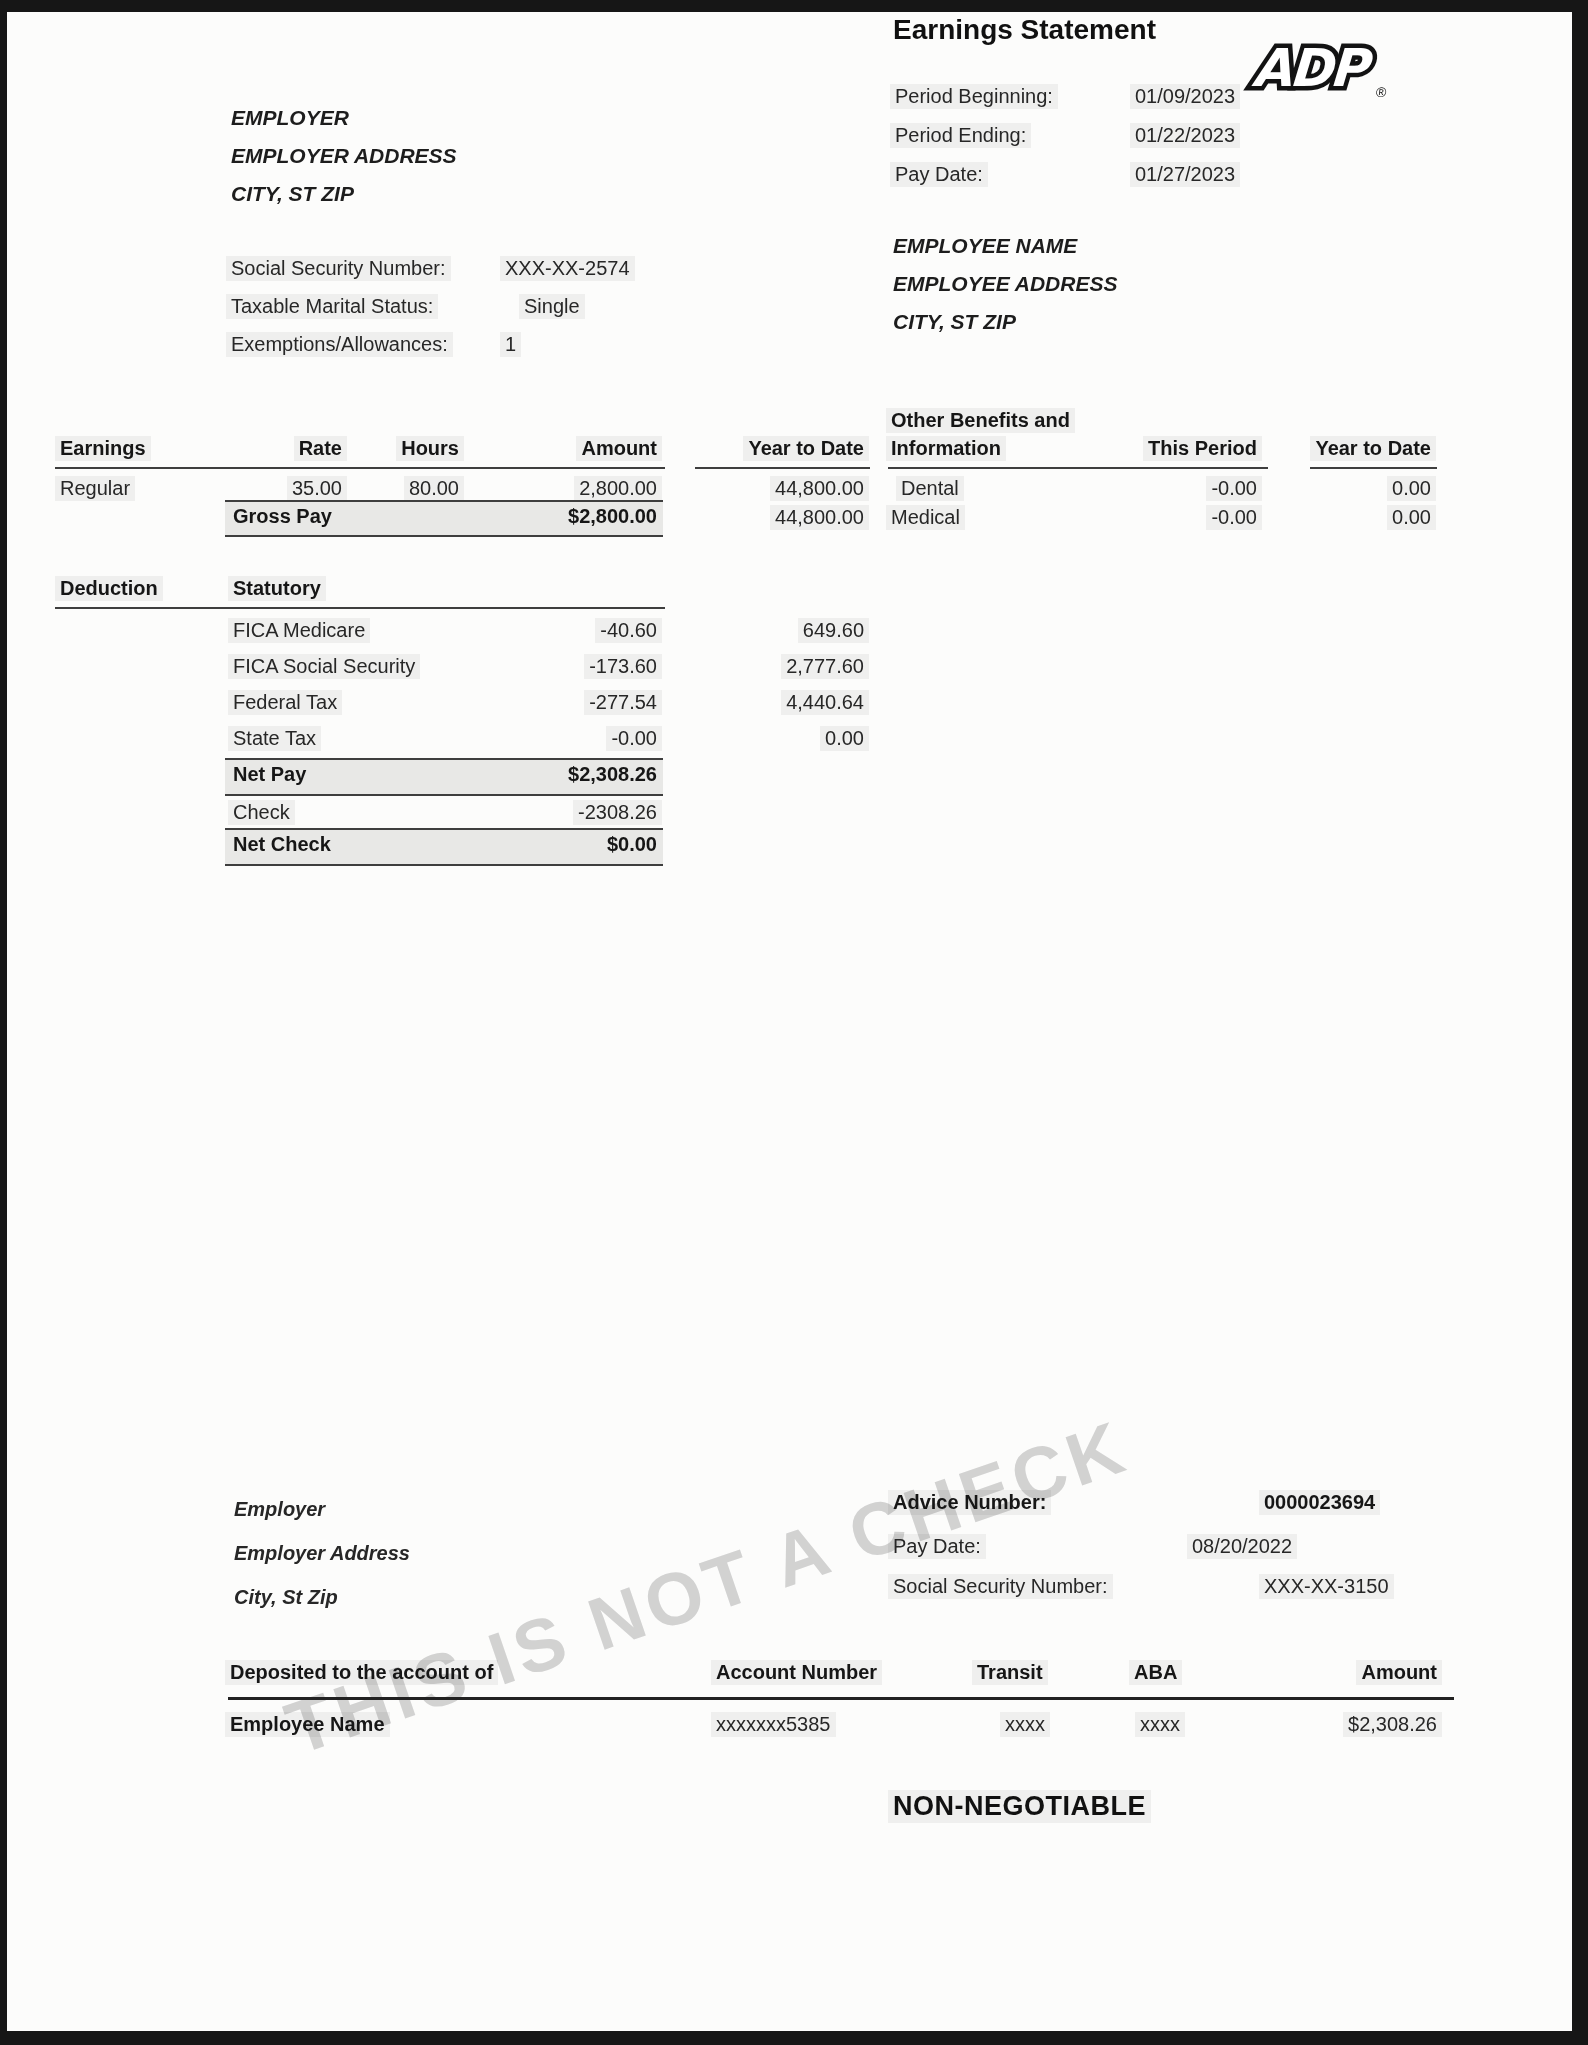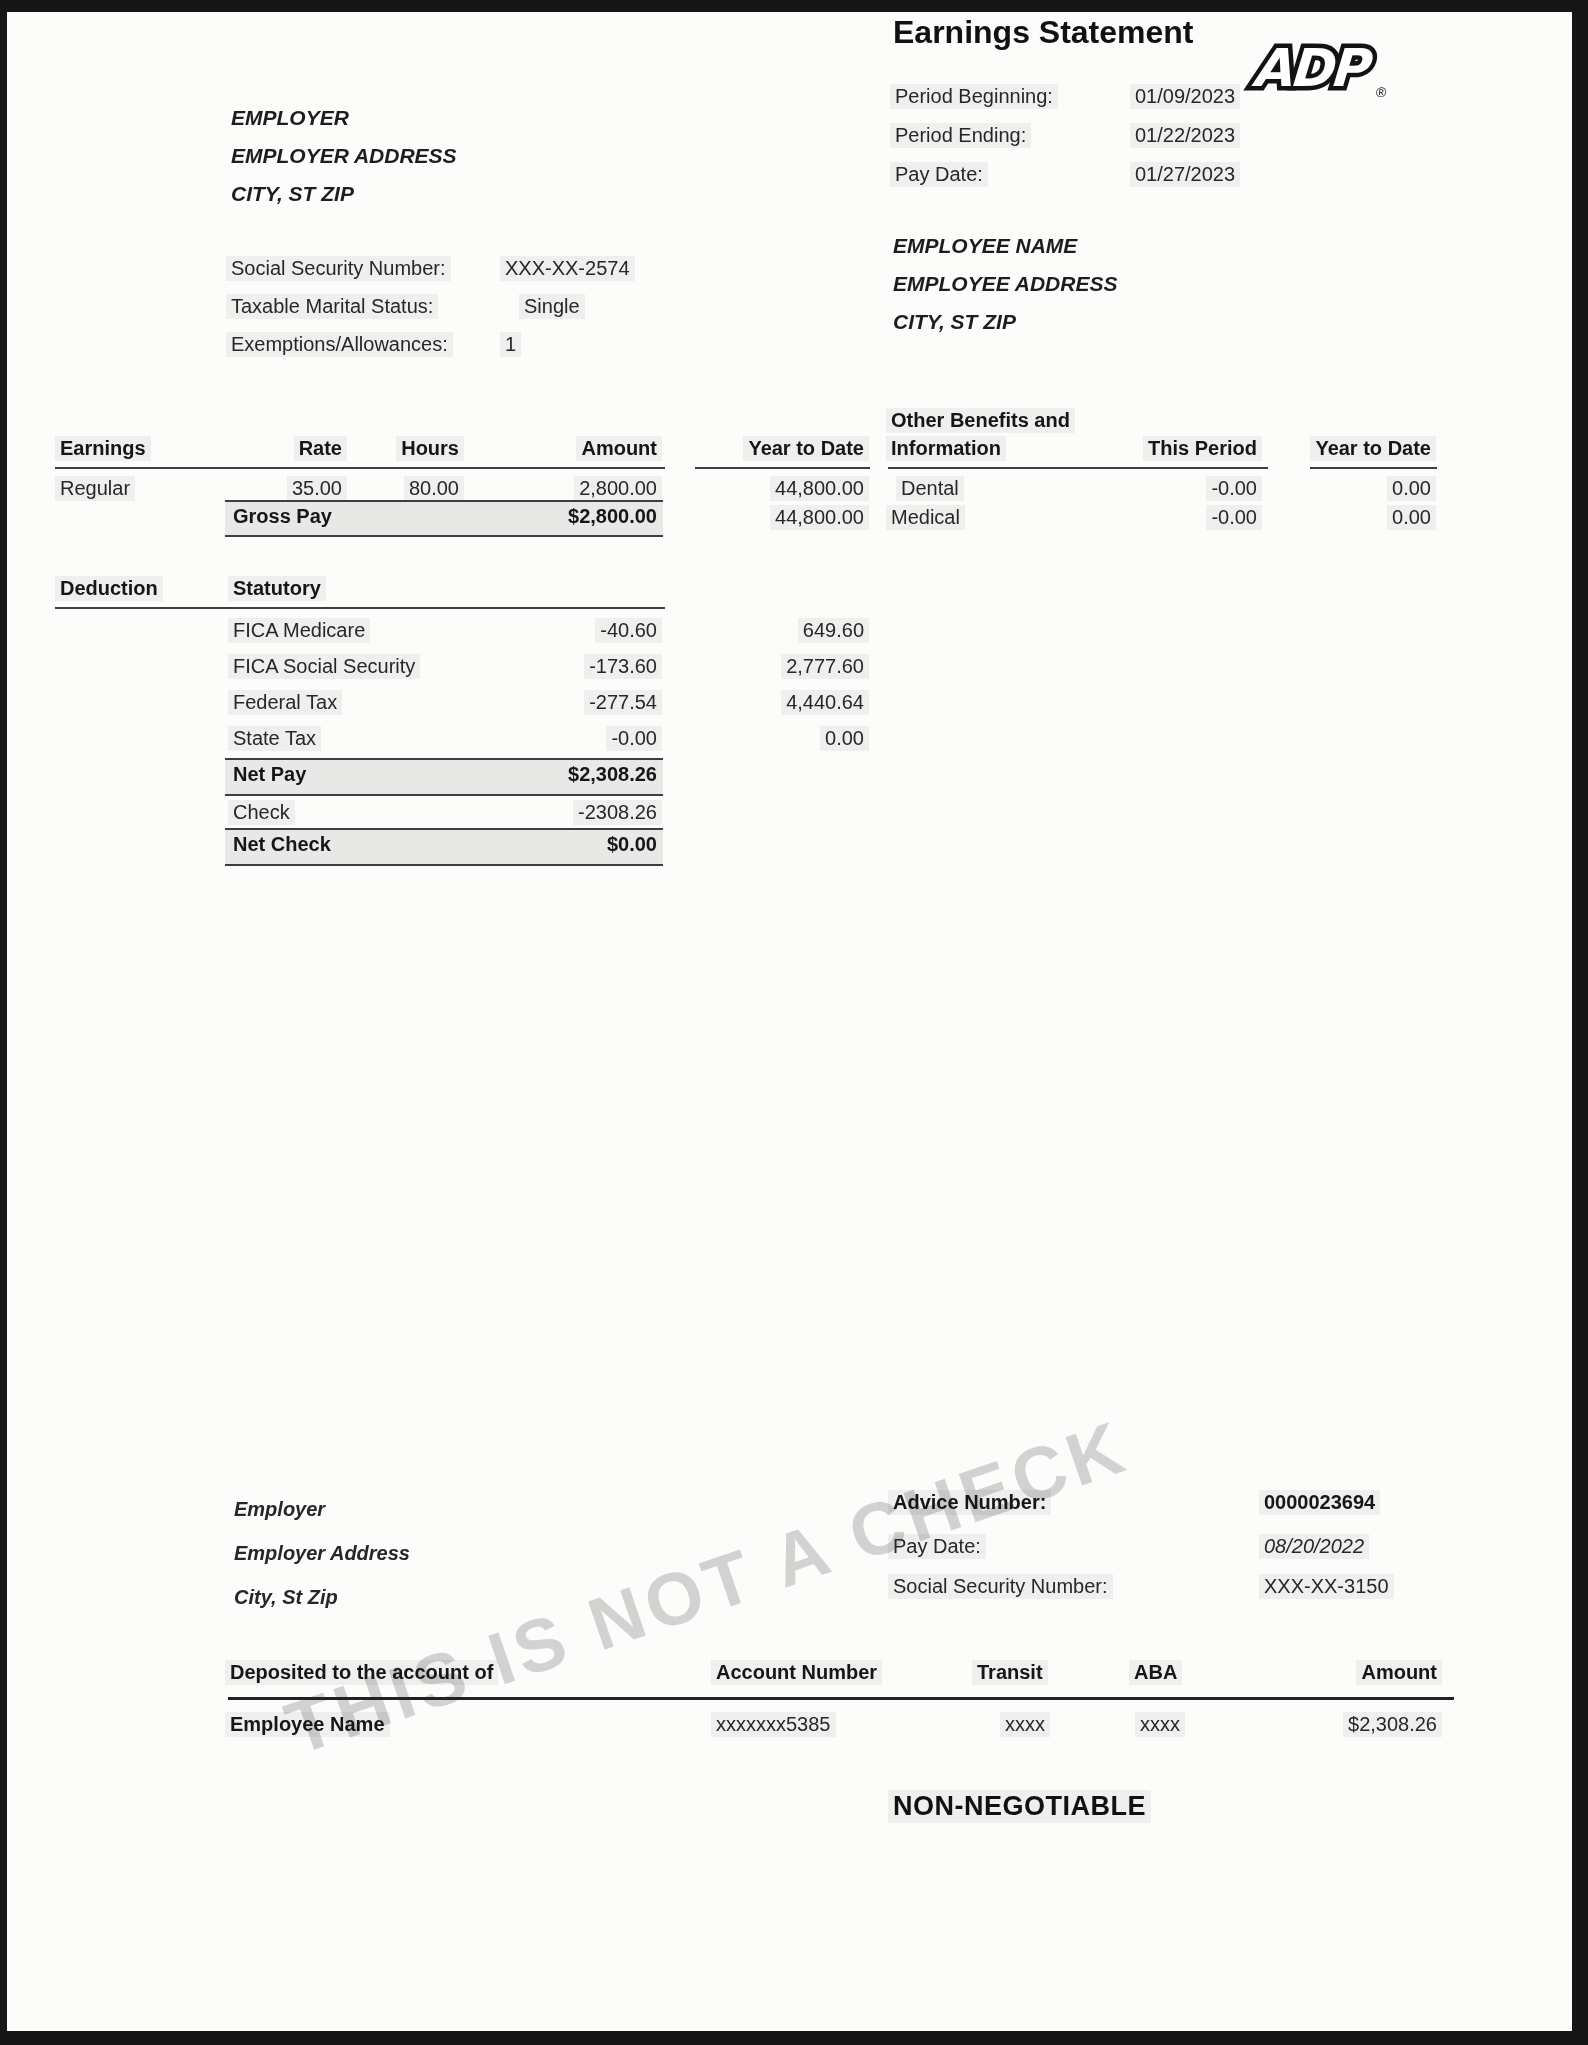--- a/index.html
+++ b/index.html
@@ -10,21 +10,21 @@
   .t{font-size:20px;line-height:1.15;}
   .b{font-weight:bold;color:#161616;}
   .i{font-style:italic;}
   .hl{background:rgba(0,0,0,0.05);padding:1px 5px;margin-left:-5px;}
   .hlr{background:rgba(0,0,0,0.05);padding:1px 5px;margin-right:-5px;}
   .line{position:absolute;background:#3e3e3e;height:2px;}
   .grayrow{position:absolute;background:#e8e8e6;border-top:2px solid #3e3e3e;border-bottom:2px solid #3e3e3e;}
   .bar{position:absolute;background:#161616;}
   .codesbox{position:absolute;left:226px;top:12px;width:493px;height:68px;background:#dcdcda;font-size:17px;}
   .codesbox span{position:absolute;white-space:nowrap;}
-  .title{font-size:32px;font-weight:bold;color:#111;}
+  .title{font-size:28px;font-weight:bold;color:#111;}
   .empblock{font-size:21px;font-weight:bold;font-style:italic;color:#1d1d1d;line-height:1.15;}
   .adp{width:140px;height:72px;transform:skewX(-6deg);}
   .adp-stroke,.adp-fill{position:absolute;left:0;top:0;font-family:"DejaVu Sans",sans-serif;
        font-style:italic;font-weight:900;font-size:52px;letter-spacing:-3px;}
   .adp-stroke{color:#131313;-webkit-text-stroke:9px #131313;}
   .adp-fill{color:#ffffff;}
   .adp-reg{position:absolute;left:122px;top:46px;font-size:14px;color:#131313;font-style:normal;}
   .wm{font-size:74px;color:#b4b4b4;opacity:.58;letter-spacing:5px;font-weight:bold;
       transform:rotate(-19deg);text-align:center;width:900px;}
   .nn{font-size:27px;font-weight:bold;color:#111;letter-spacing:.5px;}
@@ -135,21 +135,21 @@
 
   <div class="abs wm" style="left:257px;top:1545px;">THIS IS NOT A CHECK</div>
 
   <div class="abs t i" style="left:234px;top:1498px;font-weight:600;">Employer</div>
   <div class="abs t i" style="left:234px;top:1542px;font-weight:600;">Employer Address</div>
   <div class="abs t i" style="left:234px;top:1586px;font-weight:600;">City, St Zip</div>
 
   <div class="abs t b hl" style="left:893px;top:1490px;">Advice Number:</div>
   <div class="abs t b hl" style="left:1264px;top:1490px;">0000023694</div>
   <div class="abs t hl" style="left:893px;top:1534px;">Pay Date:</div>
-  <div class="abs t hl" style="left:1264px;top:1534px;font-style:italic;">08/20/2022</div>
+  <div class="abs t hl" style="left:1192px;top:1534px;">08/20/2022</div>
   <div class="abs t hl" style="left:893px;top:1574px;">Social Security Number:</div>
   <div class="abs t hl" style="left:1264px;top:1574px;">XXX-XX-3150</div>
 
   <div class="abs t b hl" style="left:230px;top:1660px;">Deposited to the account of</div>
   <div class="abs t b hl" style="left:716px;top:1660px;">Account Number</div>
   <div class="abs t b hl" style="left:977px;top:1660px;">Transit</div>
   <div class="abs t b hl" style="left:1134px;top:1660px;">ABA</div>
   <div class="abs t b hlr" style="right:151px;top:1660px;">Amount</div>
   <div class="line" style="left:228px;top:1697px;width:1226px;height:3px;background:#222;"></div>
   <div class="abs t b hl" style="left:230px;top:1712px;">Employee Name</div>

